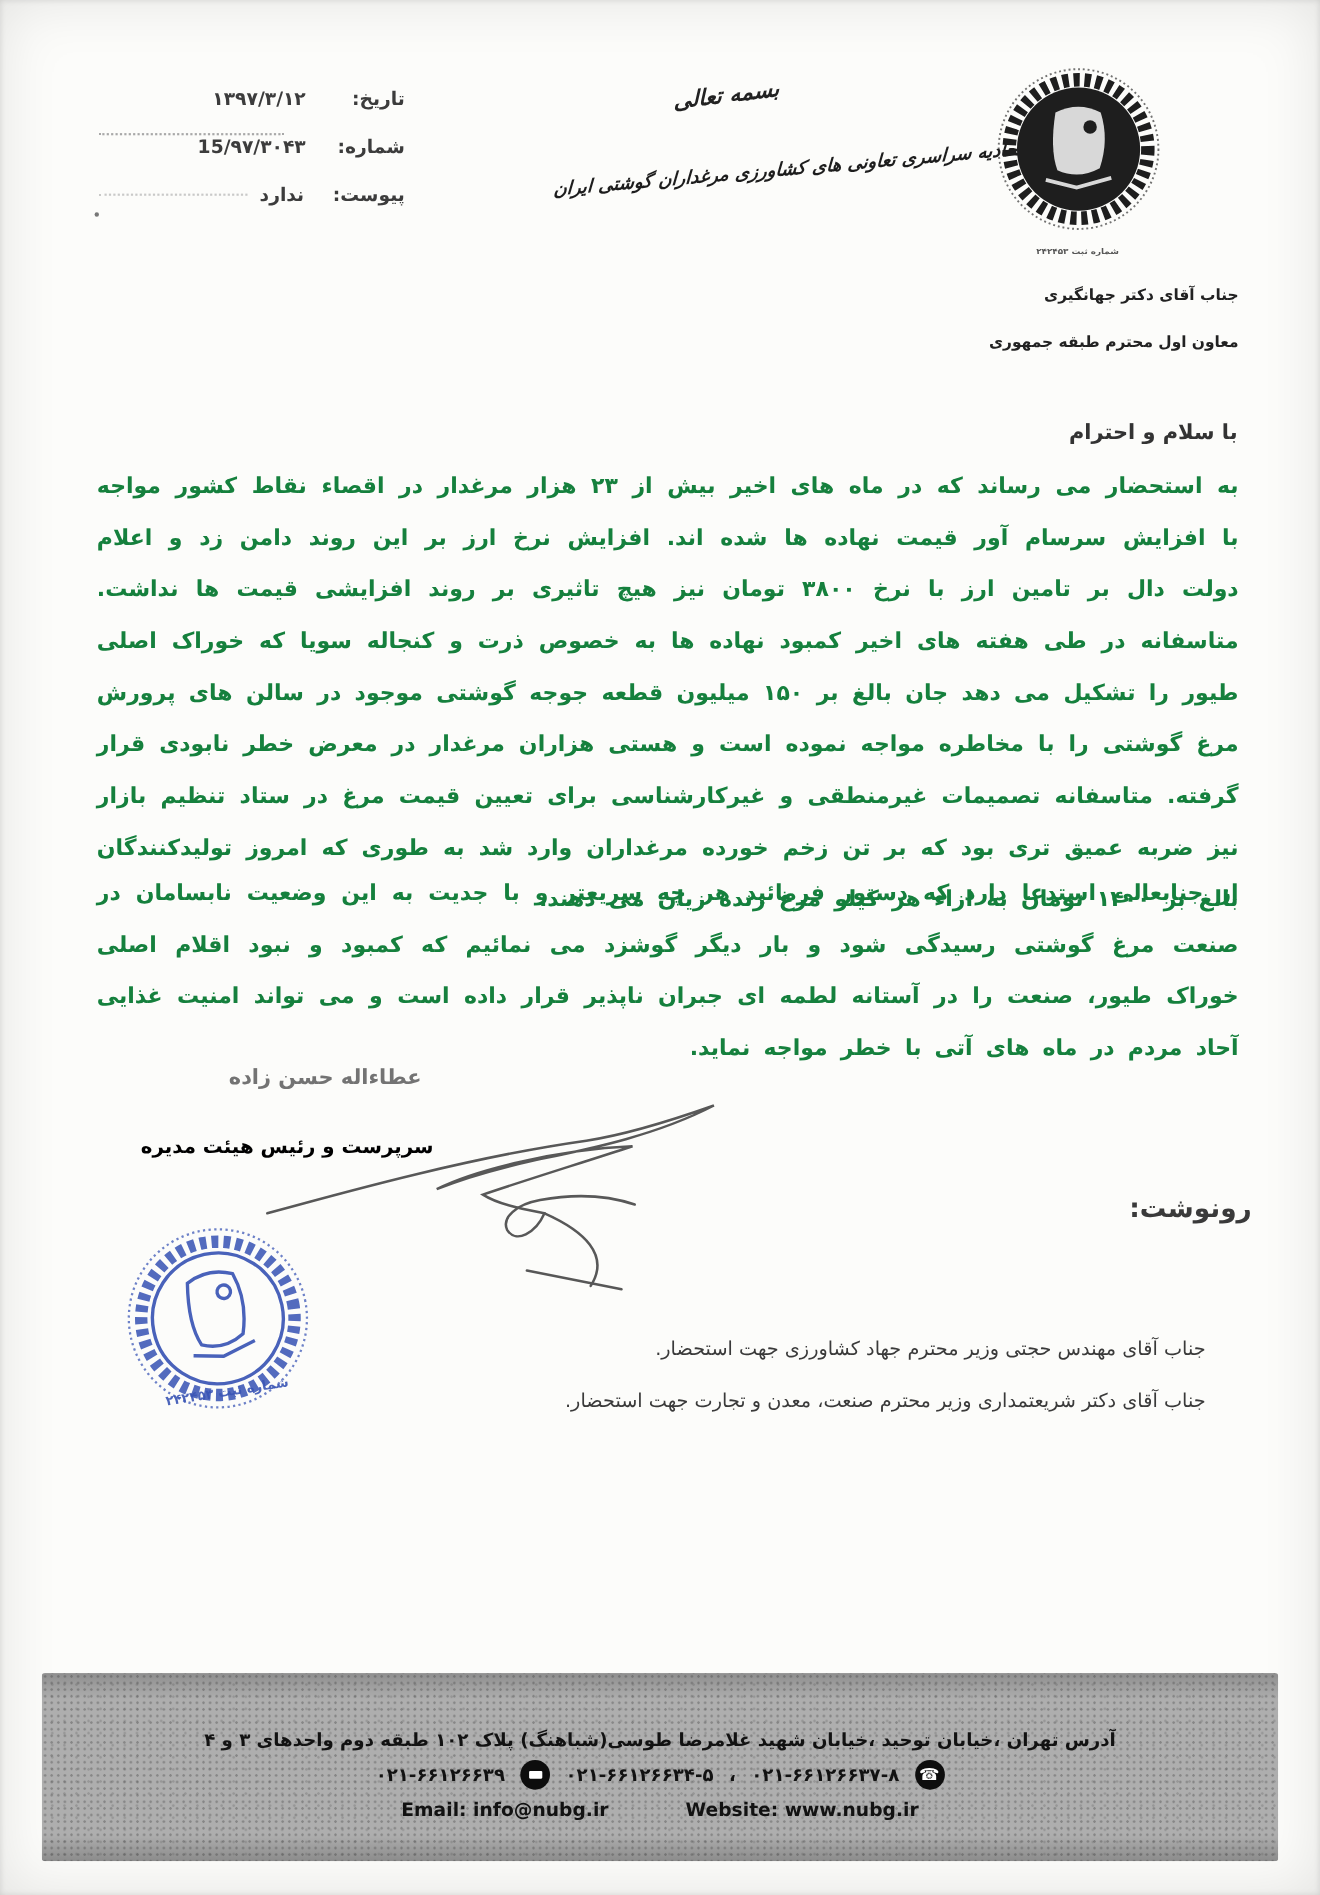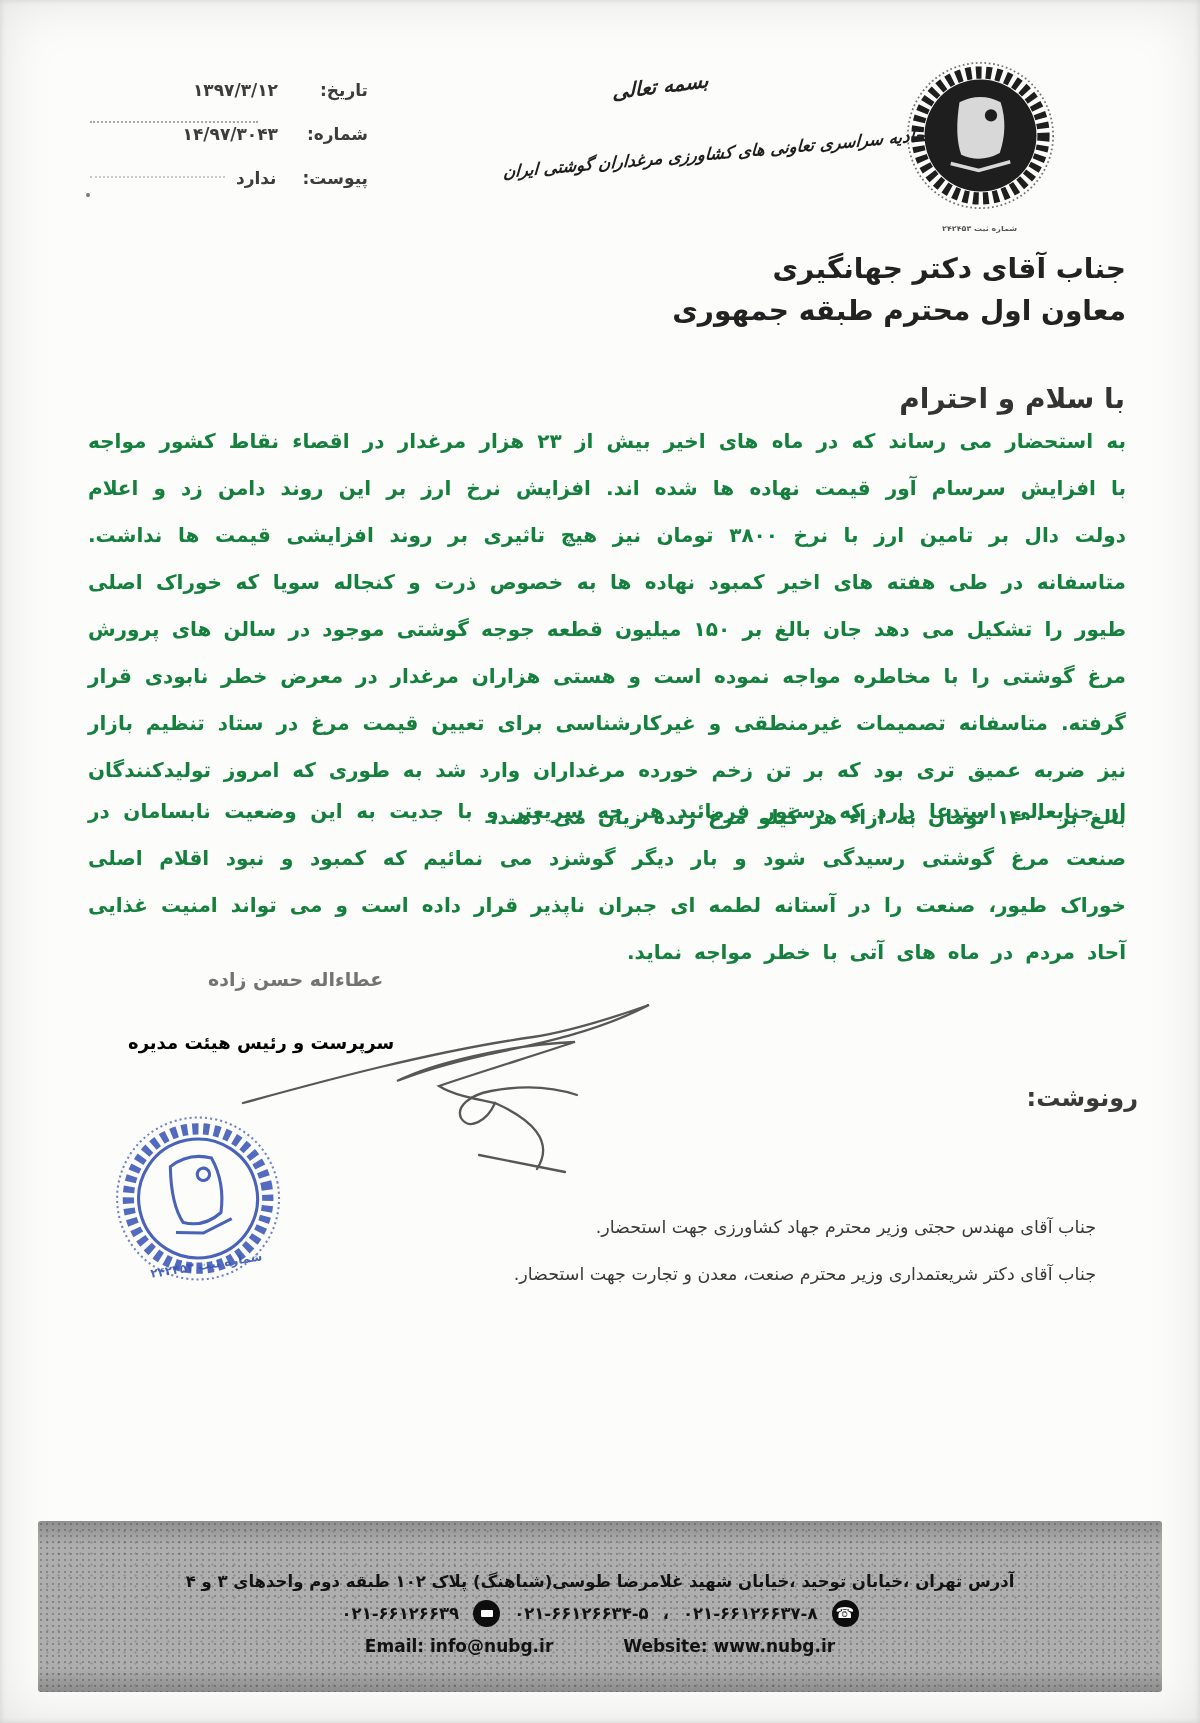--- a/index.html
+++ b/index.html
@@ -46,26 +46,26 @@
   .logo-wrap{position:absolute;left:893px;top:48px;width:175px;height:175px;}
   .logo-caption{
     position:absolute;left:942px;top:224px;
     font-size:8px;font-weight:bold;color:#3a3a3a;
     transform:scaleY(.9);direction:rtl;letter-spacing:.5px;opacity:.85;
   }
   
   .recipient{
     position:absolute;right:74px;top:248px;
     direction:rtl;text-align:right;
-    font-size:28px;font-weight:bold;color:#222;line-height:42px;
+    font-size:14px;font-weight:bold;color:#222;line-height:42px;
   }
   
   .salutation{
     position:absolute;right:75px;top:382px;
-    direction:rtl;font-size:28px;font-weight:bold;color:#333;
+    direction:rtl;font-size:19px;font-weight:bold;color:#333;
   }
   .body-par{
     position:absolute;left:88px;right:74px;
     direction:rtl;text-align:justify;text-align-last:right;
     font-size:20px;font-weight:bold;color:#15803d;
     line-height:47px;word-spacing:5px;
   }
   .par1{top:418px;}
   .par2{top:788px;}
   
@@ -127,21 +127,21 @@
 
 <div class="page">
 
   <div class="meta-block">
     <div class="meta-row">
       <span class="lbl">تاریخ:</span>
       <span class="val">۱۳۹۷/۳/۱۲</span>
     </div>
     <div class="meta-row">
       <span class="lbl">شماره:</span>
-      <span class="val">۱۴/۹۷/۳۰۴۳</span>
+      <span class="val">15/۹۷/۳۰۴۳</span>
     </div>
     <div class="meta-row">
       <span class="lbl">پیوست:</span>
       <span class="val">ندارد</span>
     </div>
   </div>
   <div class="dotline" style="left:90px;top:121px;width:168px;"></div>
   <div class="dotline" style="left:90px;top:176px;width:135px;opacity:.6;"></div>
   <div class="dot-speck" style="left:86px;top:193px;"></div>
 

